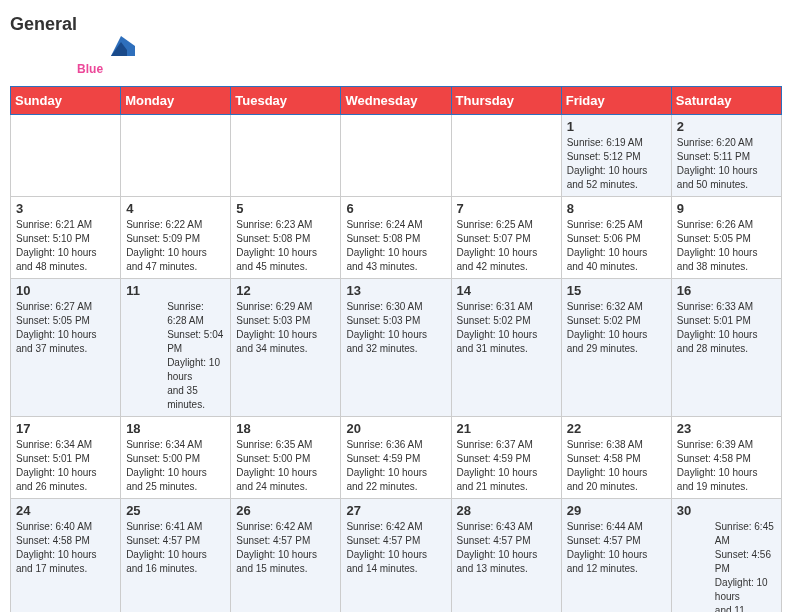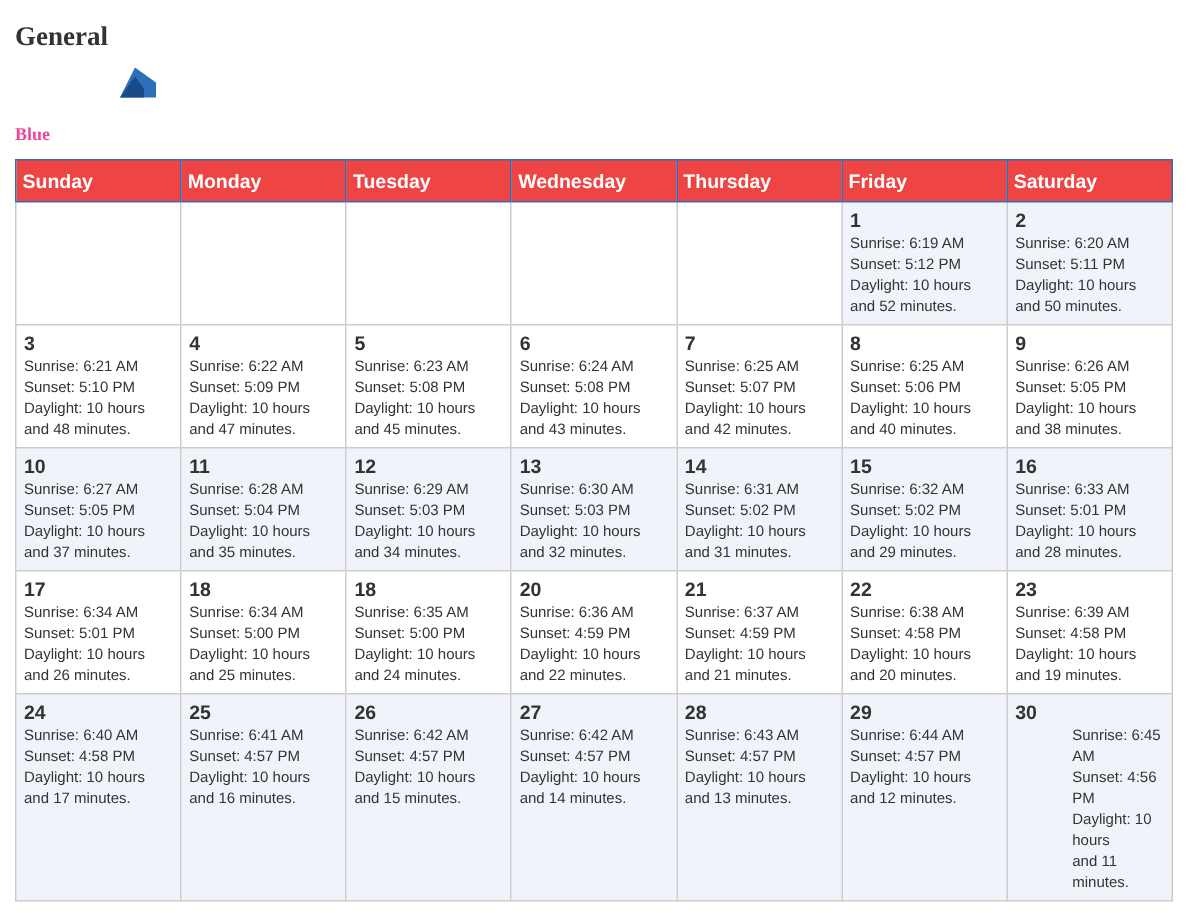--- a/index.html
+++ b/index.html
@@ -16,23 +16,22 @@
       justify-content: space-between;
       margin-bottom: 10px;
     }
     .logo {
       display: flex;
       align-items: center;
       margin-top: 5px;
     }
     .logo-text {
       display: flex;
-      flex-direction: column;
+      flex-direction: row;
       line-height: 1.1;
-      font-family: Liberation Serif, serif;
     }
     .logo-general {
       font-size: 18px;
       font-weight: bold;
       color: #333;
     }
     .logo-blue {
       font-size: 12px;
       font-weight: bold;
       color: #ec4899;
@@ -204,21 +203,21 @@
       <tr>
         <td>
           <span class="day-num">10</span>
           <div class="day-info" style="white-space: pre-line;">Sunrise: 6:27 AM
 Sunset: 5:05 PM
 Daylight: 10 hours
 and 37 minutes.</div>
         </td>
         <td>
           <span class="day-num">11</span>
-          <div class="day-info" style="white-space: pre-line;">Sunrise: 6:28 AM
+          <div class="day-info" style="white-space: pre-line; margin-left: 41px;">Sunrise: 6:28 AM
 Sunset: 5:04 PM
 Daylight: 10 hours
 and 35 minutes.</div>
         </td>
         <td>
           <span class="day-num">12</span>
           <div class="day-info" style="white-space: pre-line;">Sunrise: 6:29 AM
 Sunset: 5:03 PM
 Daylight: 10 hours
 and 34 minutes.</div>

